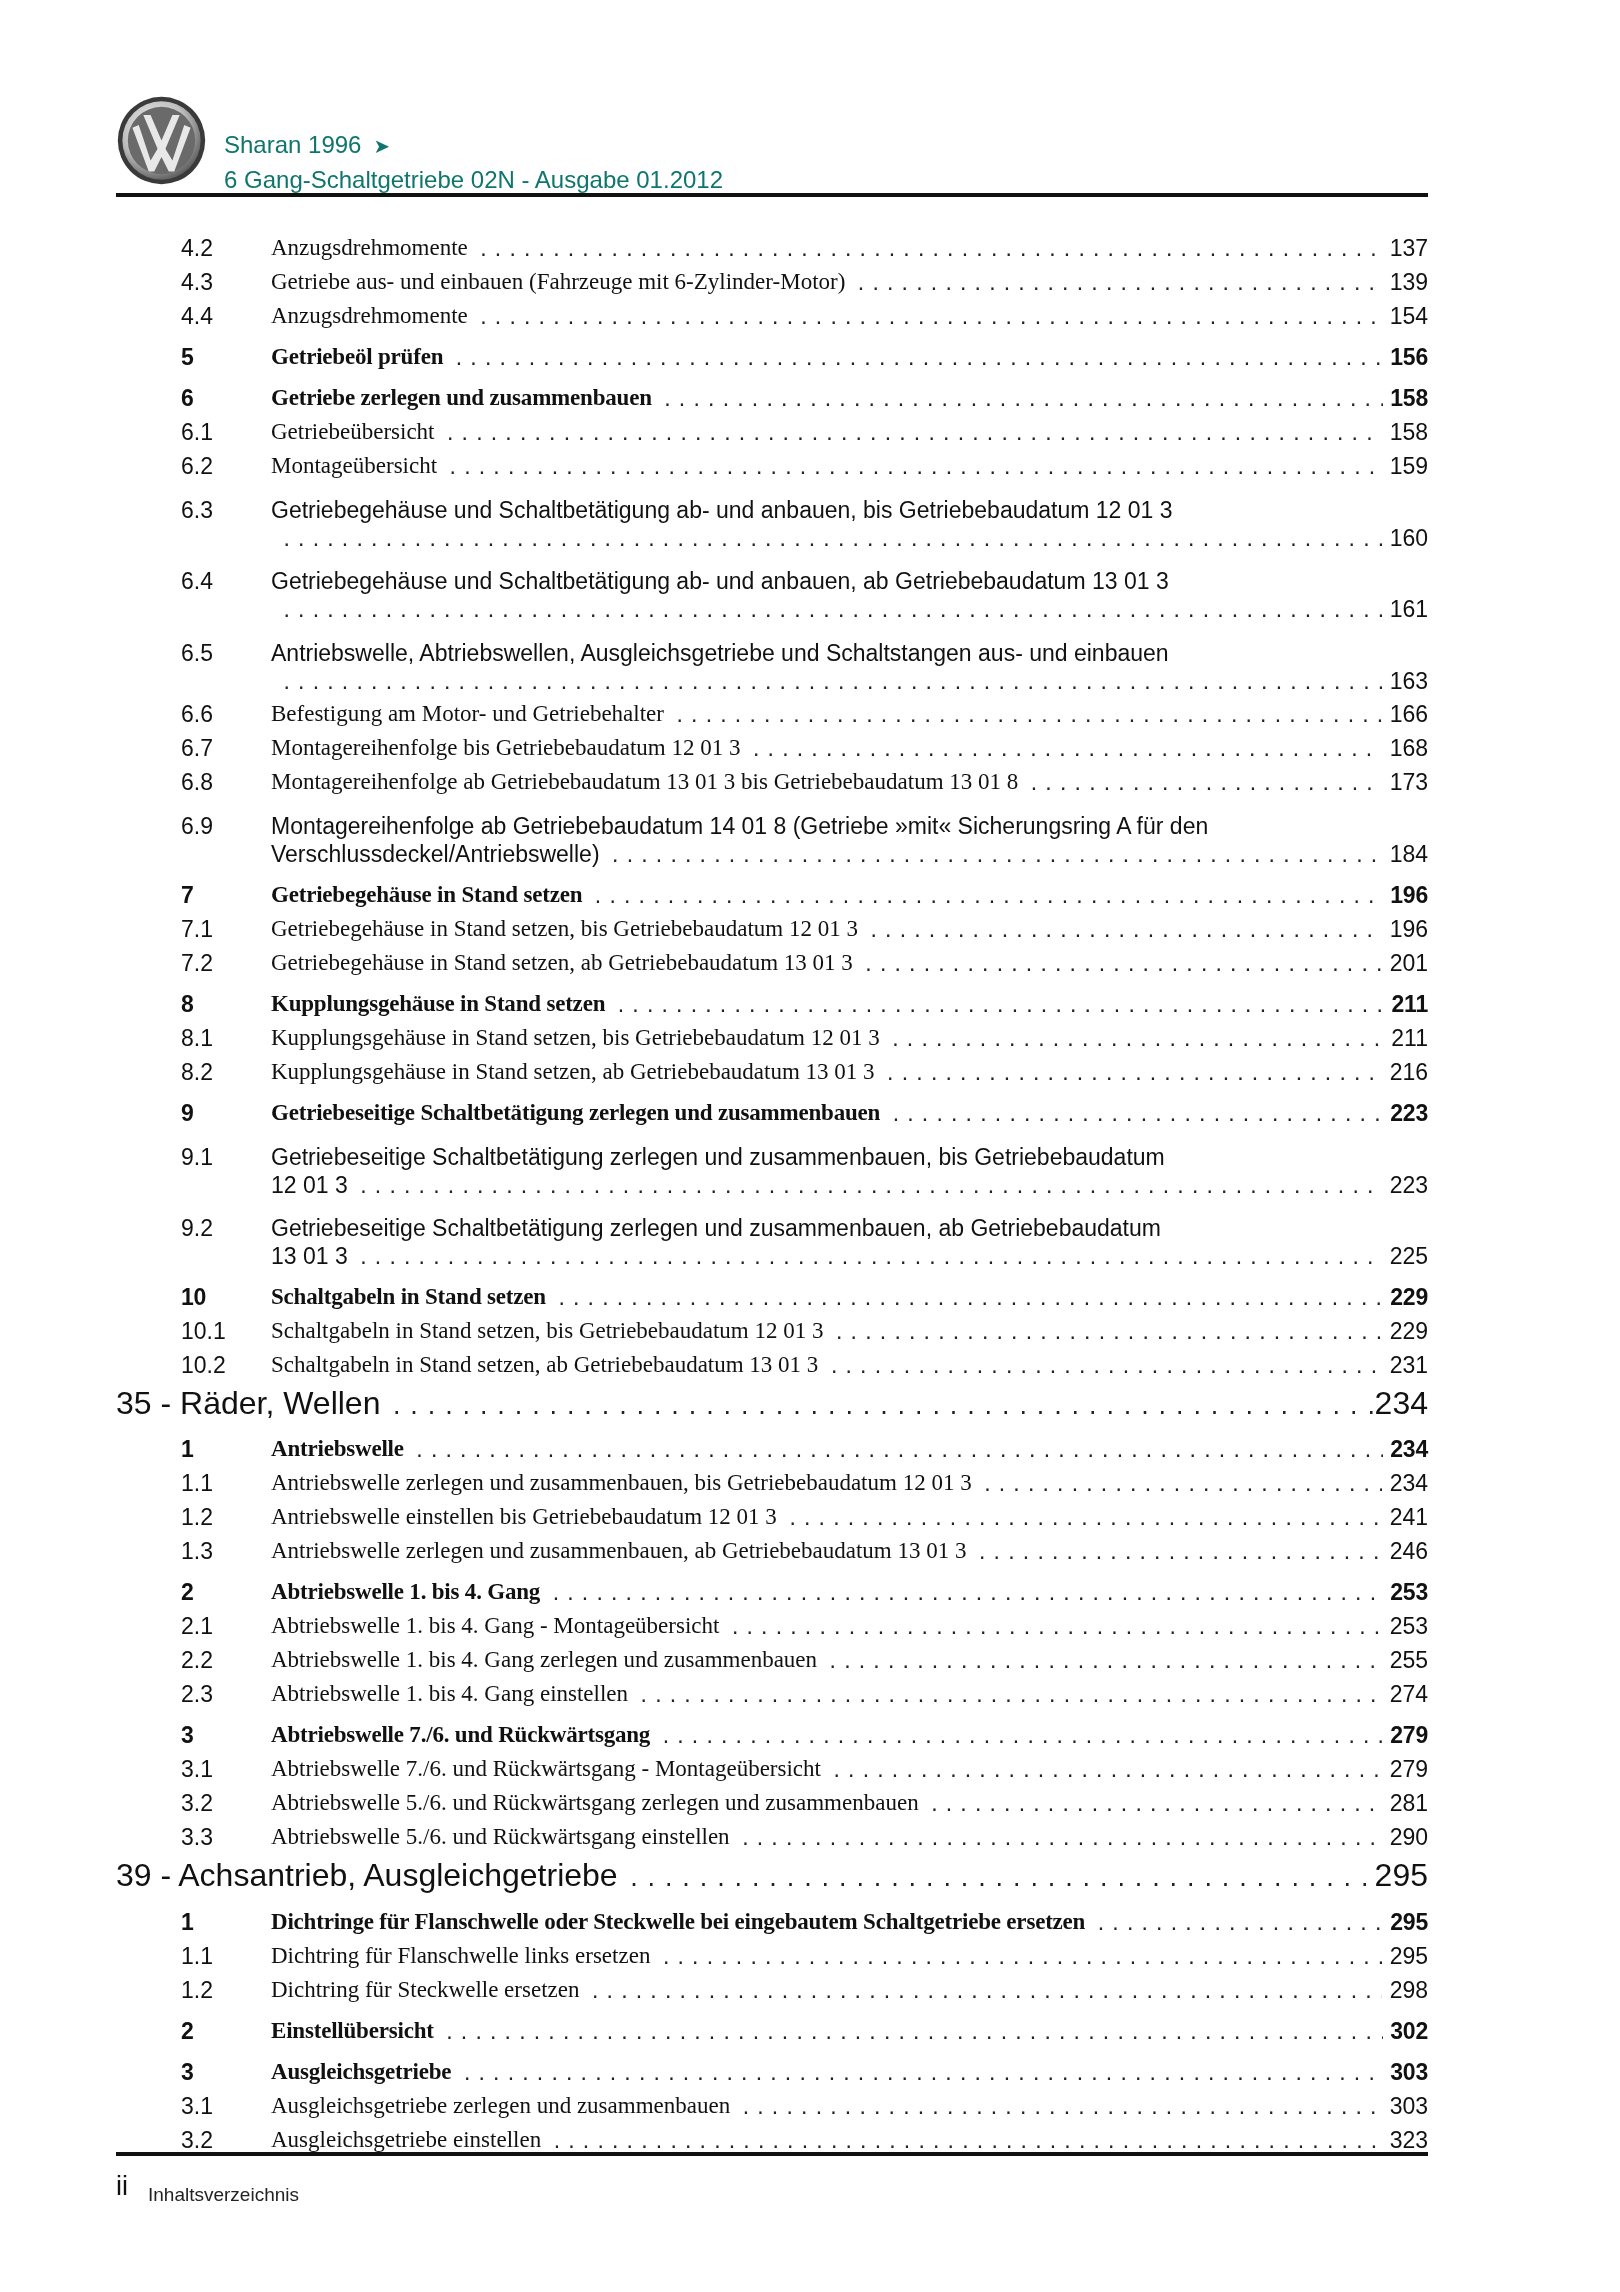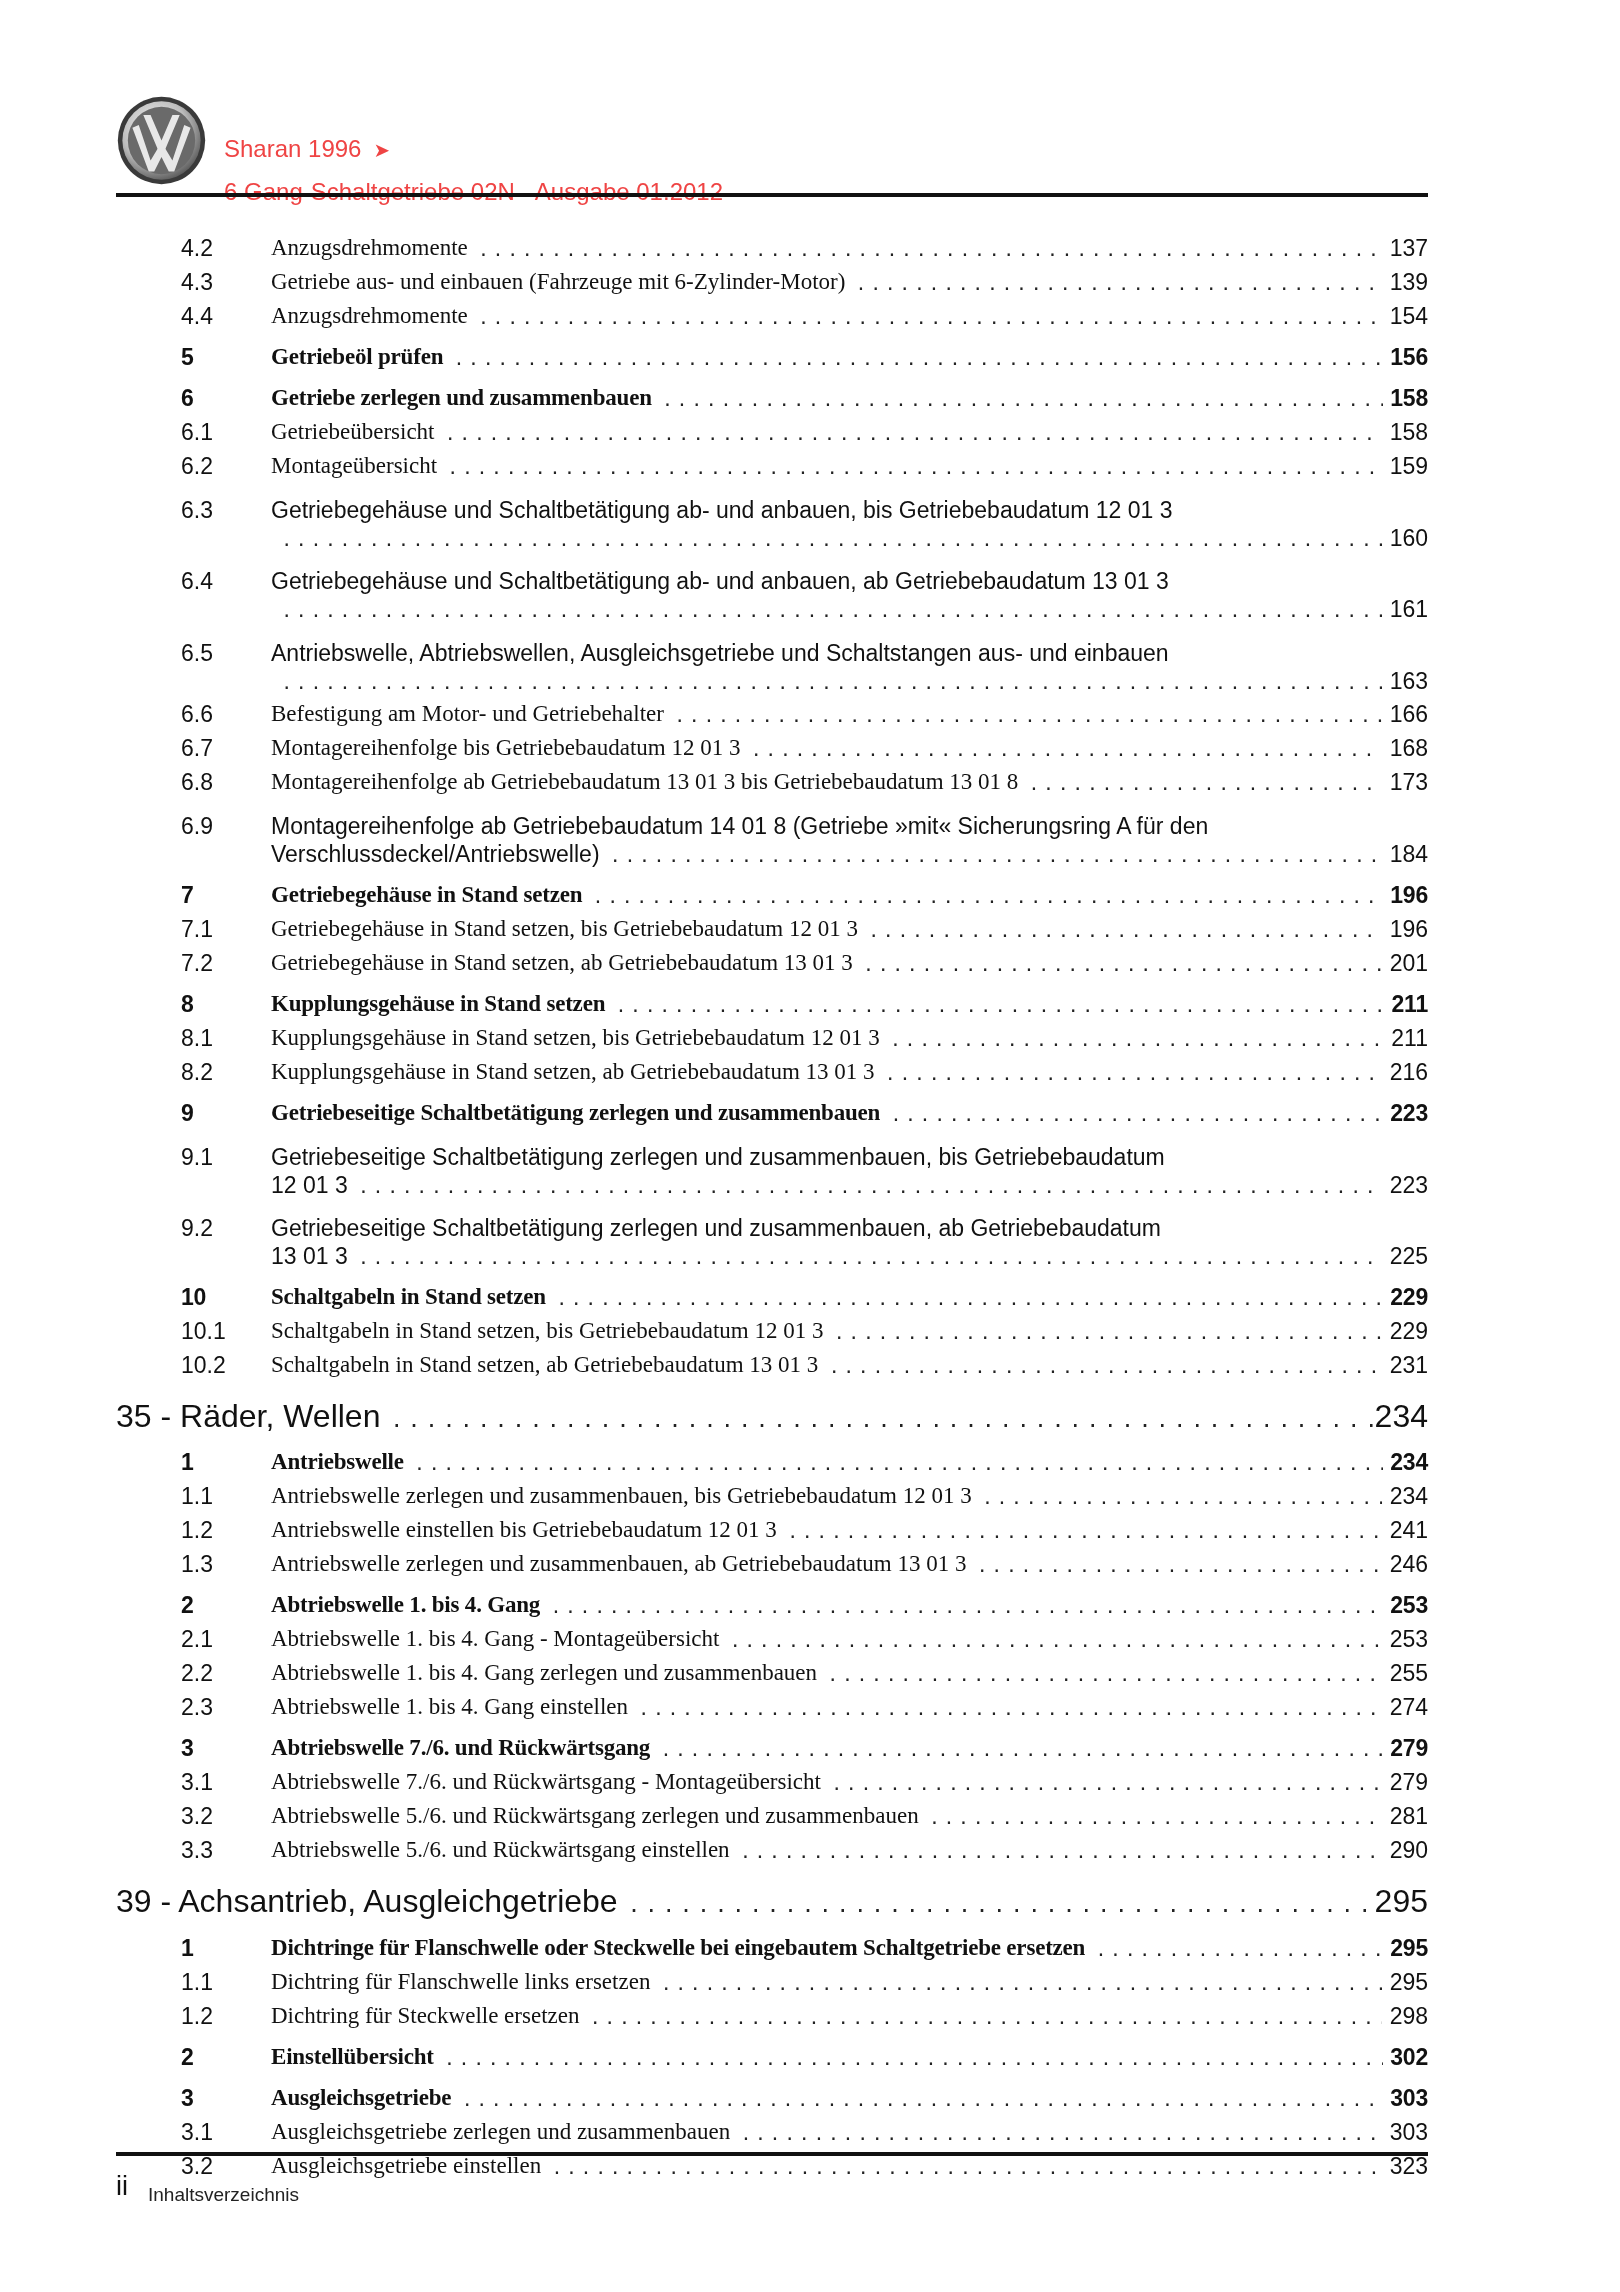--- a/index.html
+++ b/index.html
@@ -1,37 +1,37 @@
 <!DOCTYPE html>
 <html style="font-size:14.3px"><head>
 <meta charset="utf-8">
 <style>
   html, body { margin: 0; padding: 0; background: #ffffff; }
   body { width: 1620px; height: 2293px; position: relative; overflow: hidden;
          font-family: "Liberation Sans", "DejaVu Sans", sans-serif; color: #111; }
   .logo { position: absolute; left: 116px; top: 95px; width: 91px; height: 91px; }
-  .hdr { position: absolute; left: 224px; top: 128px; font-size: 24px; line-height: 41px; color: #ef4444; }
+  .hdr { position: absolute; left: 224px; top: 128px; font-size: 24px; line-height: 34px; color: #0f766e; }
   .hdr .arrow { font-size: 19.7px; margin-left: 5.4px; }
   .rule-top { position: absolute; left: 116px; top: 193px; width: 1312px; height: 3.6px; background: #111; }
   .toc { position: absolute; left: 116px; top: 231px; width: 1312px; }
   .entry { position: relative; display: flex; align-items: flex-start; font-size: 23px; line-height: 34px; }
   .entry .num { width: 90px; flex: 0 0 90px; padding-left: 65px; box-sizing: content-box; }
   .entry .num { width: 90px; }
   .entry .title { white-space: nowrap; padding-right: 12.5px; font-family: Liberation Serif, serif; }
   .entry.top { margin-top: 7.2px; font-weight: bold; letter-spacing: -0.2px; }
   .entry.top .num { font-weight: bold; }
   .leader { flex: 1 1 auto; overflow: hidden; white-space: nowrap; letter-spacing: 8.2px; color: #222; font-weight: normal; }
   .page { flex: 0 0 auto; padding-left: 7.2px; text-align: right; font-weight: normal; }
   .entry.top .page { font-weight: bold; }
   .wrapped { font-size: 23px; margin-top: 9px; }
   .wrapped .l1 { display: flex; line-height: 28px; padding-top: 3.6px; }
   .wrapped .l2 { display: flex; align-items: baseline; line-height: 28px; padding-left: 155px; padding-bottom: 2.7px; }
   .wrapped .l1 .num { width: 90px; padding-left: 65px; }
   .wrapped .l2 .title2 { white-space: nowrap; padding-right: 12.5px; }
-  .chapter { display: flex; align-items: baseline; font-size: 32px; line-height: 39px; margin-top: 15px; margin-bottom: 1.8px; }
+  .chapter { display: flex; align-items: baseline; font-size: 32px; line-height: 39px; margin-top: 2px; margin-bottom: 1.8px; }
   .chapter .ctitle { white-space: nowrap; padding-right: 12.5px; }
   .chapter .leader { letter-spacing: 9.9px; font-size: 27px; }
   .chapter .page { padding-left: 0; font-size: 32px; }
   .rule-bot { position: absolute; left: 116px; top: 2152px; width: 1312px; height: 3.6px; background: #111; }
   .foot-num { position: absolute; left: 116px; top: 2167px; font-size: 27px; line-height: 39px; }
   .foot-label { position: absolute; left: 148px; top: 2183px; font-size: 19px; line-height: 23px; color: #222; }
 </style>
 </head>
 <body>
 

